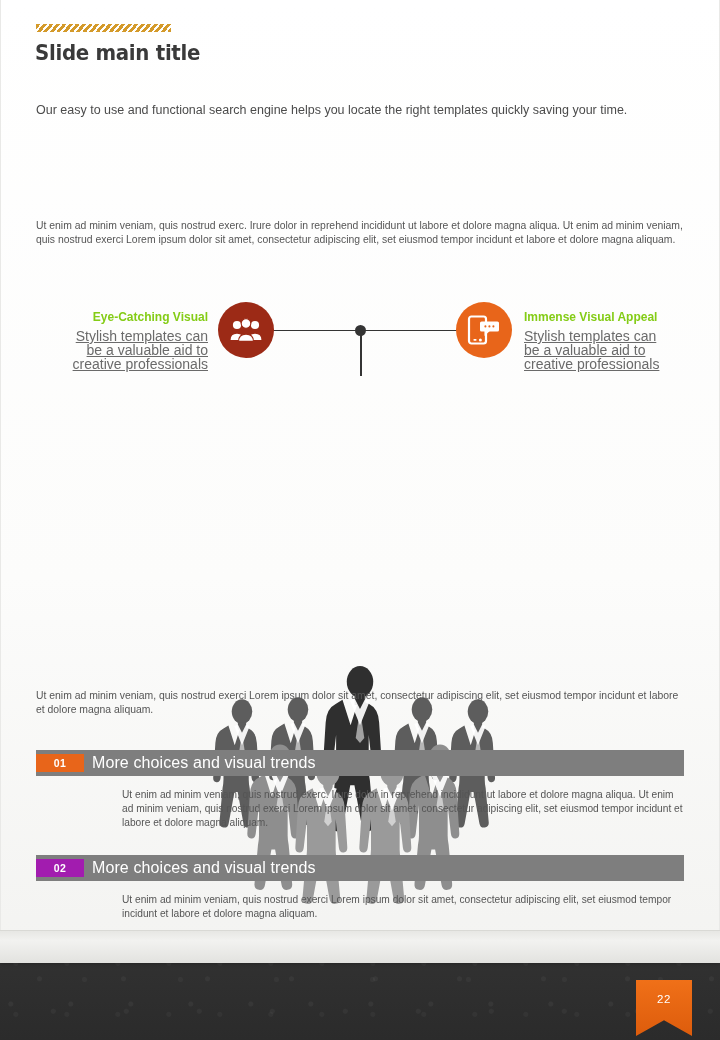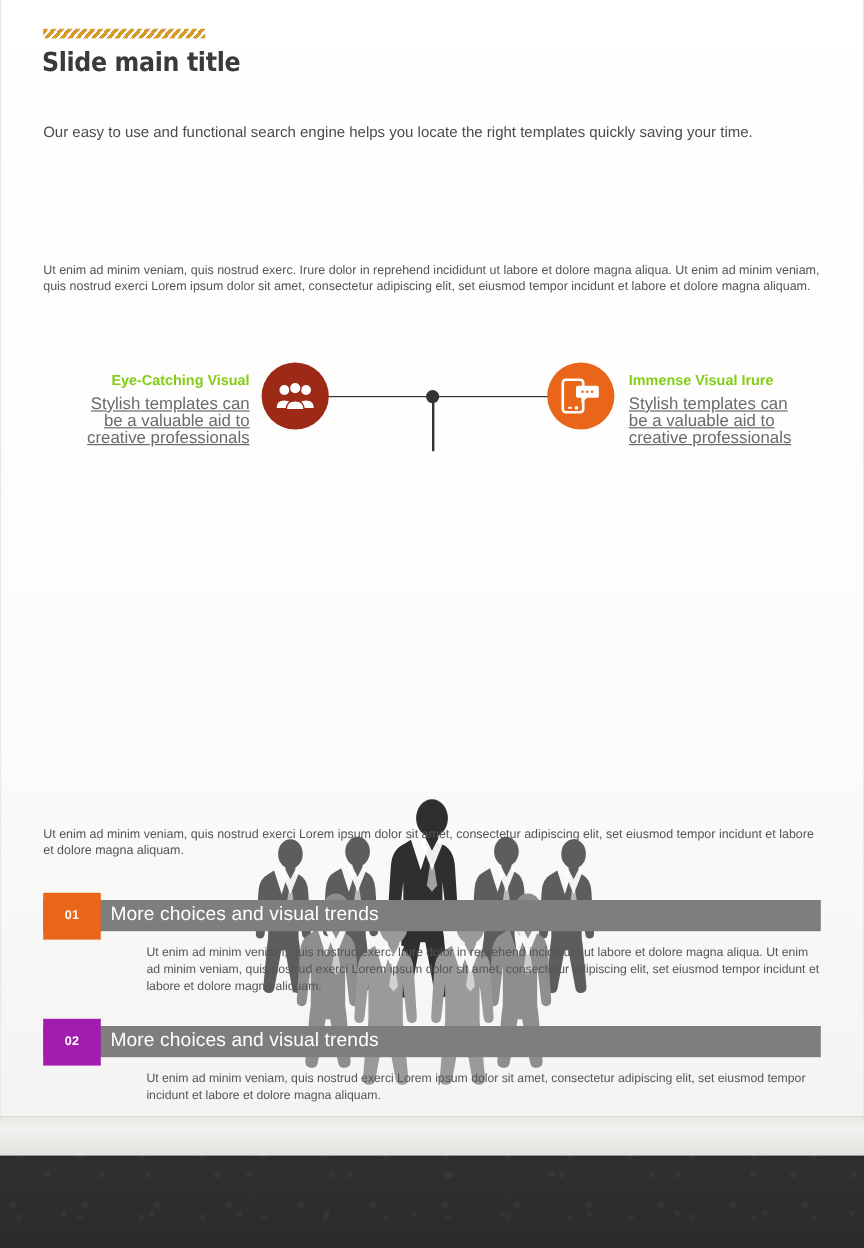--- a/index.html
+++ b/index.html
@@ -99,21 +99,21 @@
   .cap-right{left:524px;top:310px;text-align:left;}
 
   .people{position:absolute;left:200px;top:366px;width:320px;height:258px;}
 
   
   .row-head{
     position:absolute;height:26px;left:36px;width:648px;
     background:#7e7e7e;display:flex;align-items:center;
   }
   .row-num{
-    width:48px;height:39px;display:flex;align-items:center;justify-content:center;
+    width:48px;height:18px;display:flex;align-items:center;justify-content:center;
     font-size:10.5px;font-weight:700;color:#fff;letter-spacing:.3px;
   }
   .row-num.orange{background:#e8651a;}
   .row-num.red{background:#a21caf;}
   .row-label{
     margin-left:8px;font-size:16px;font-weight:400;color:#fff;letter-spacing:.1px;
   }
   .row-body{
     position:absolute;left:122px;width:562px;
     font-size:10.2px;line-height:14.2px;color:#555;
@@ -178,21 +178,21 @@
             <circle cx="26.4" cy="11.4" r="1.05"></circle>
           </g>
         </svg>
       </div>
 
       <div class="cap cap-left" style="top:24px;">
         <h4>Eye-Catching Visual</h4>
         <p>Stylish templates can be a valuable aid to creative professionals</p>
       </div>
       <div class="cap cap-right" style="top:24px;">
-        <h4>Immense Visual Irure</h4>
+        <h4>Immense Visual Appeal</h4>
         <p>Stylish templates can be a valuable aid to creative professionals</p>
       </div>
 
       <div class="people">
         <svg width="320" height="258" viewBox="0 0 320 258" aria-hidden="true">
           <defs>
 
             <g id="bm">
               <ellipse cx="0" cy="-76" rx="11.4" ry="13.6"></ellipse>
               <path d="M-4.6 -64 h9.2 v8 h-9.2 z"></path>
@@ -237,14 +237,17 @@
     <div class="row-body" style="top:788px;">Ut enim ad minim veniam, quis nostrud exerc. Irure dolor in reprehend incididunt ut labore et dolore magna aliqua. Ut enim ad minim veniam, quis nostrud exerci  Lorem ipsum dolor sit amet, consectetur adipiscing elit, set eiusmod tempor incidunt et labore et dolore magna aliquam.</div>
 
     <div class="row-head" style="top:855px;">
       <div class="row-num red">02</div>
       <div class="row-label">More choices and visual trends</div>
     </div>
     <div class="row-body" style="top:893px;">Ut enim ad minim veniam, quis nostrud exerci  Lorem ipsum dolor sit amet, consectetur adipiscing elit, set eiusmod tempor incidunt et labore et dolore magna aliquam.</div>
 
   </div>
 
+  <div class="ribbon">
+    <span>22</span>
+  </div>
 
 </div>
 
 </body></html>

